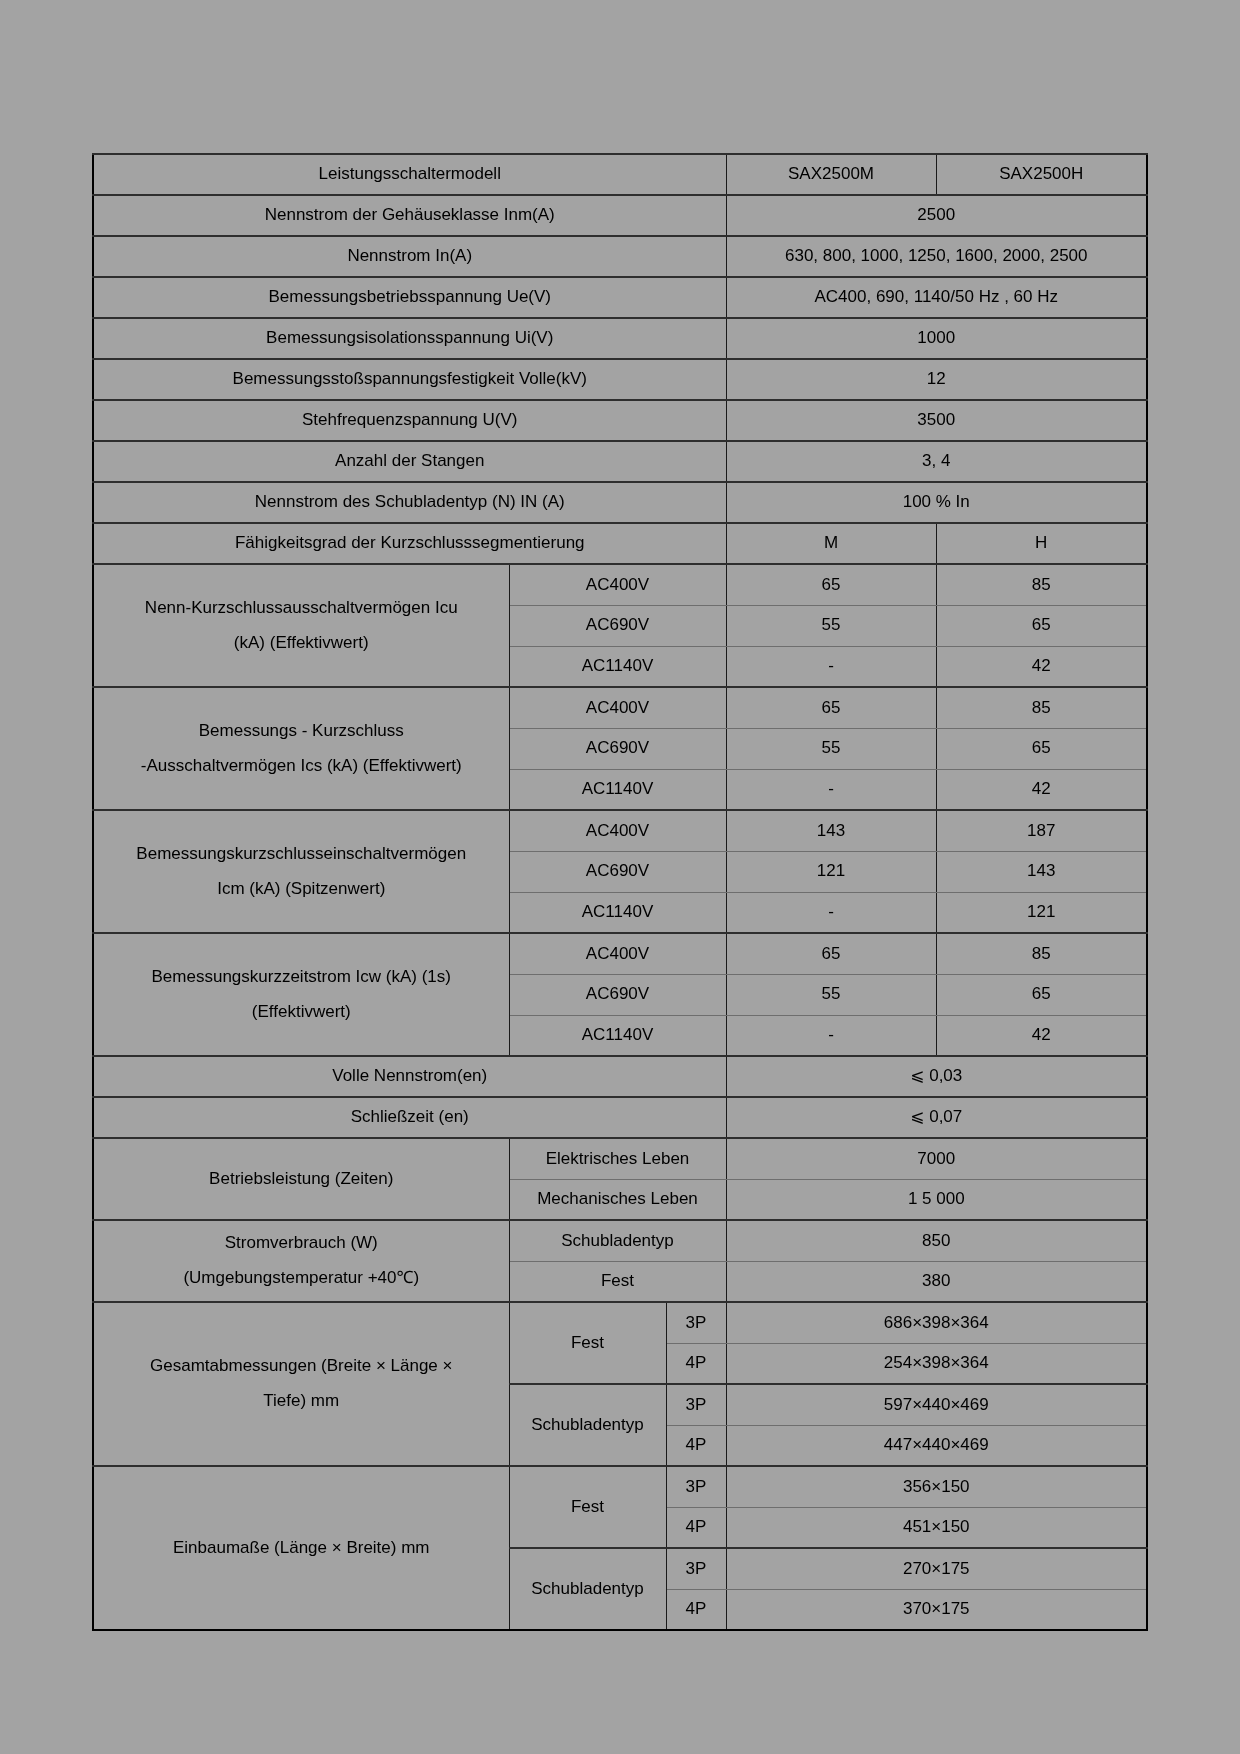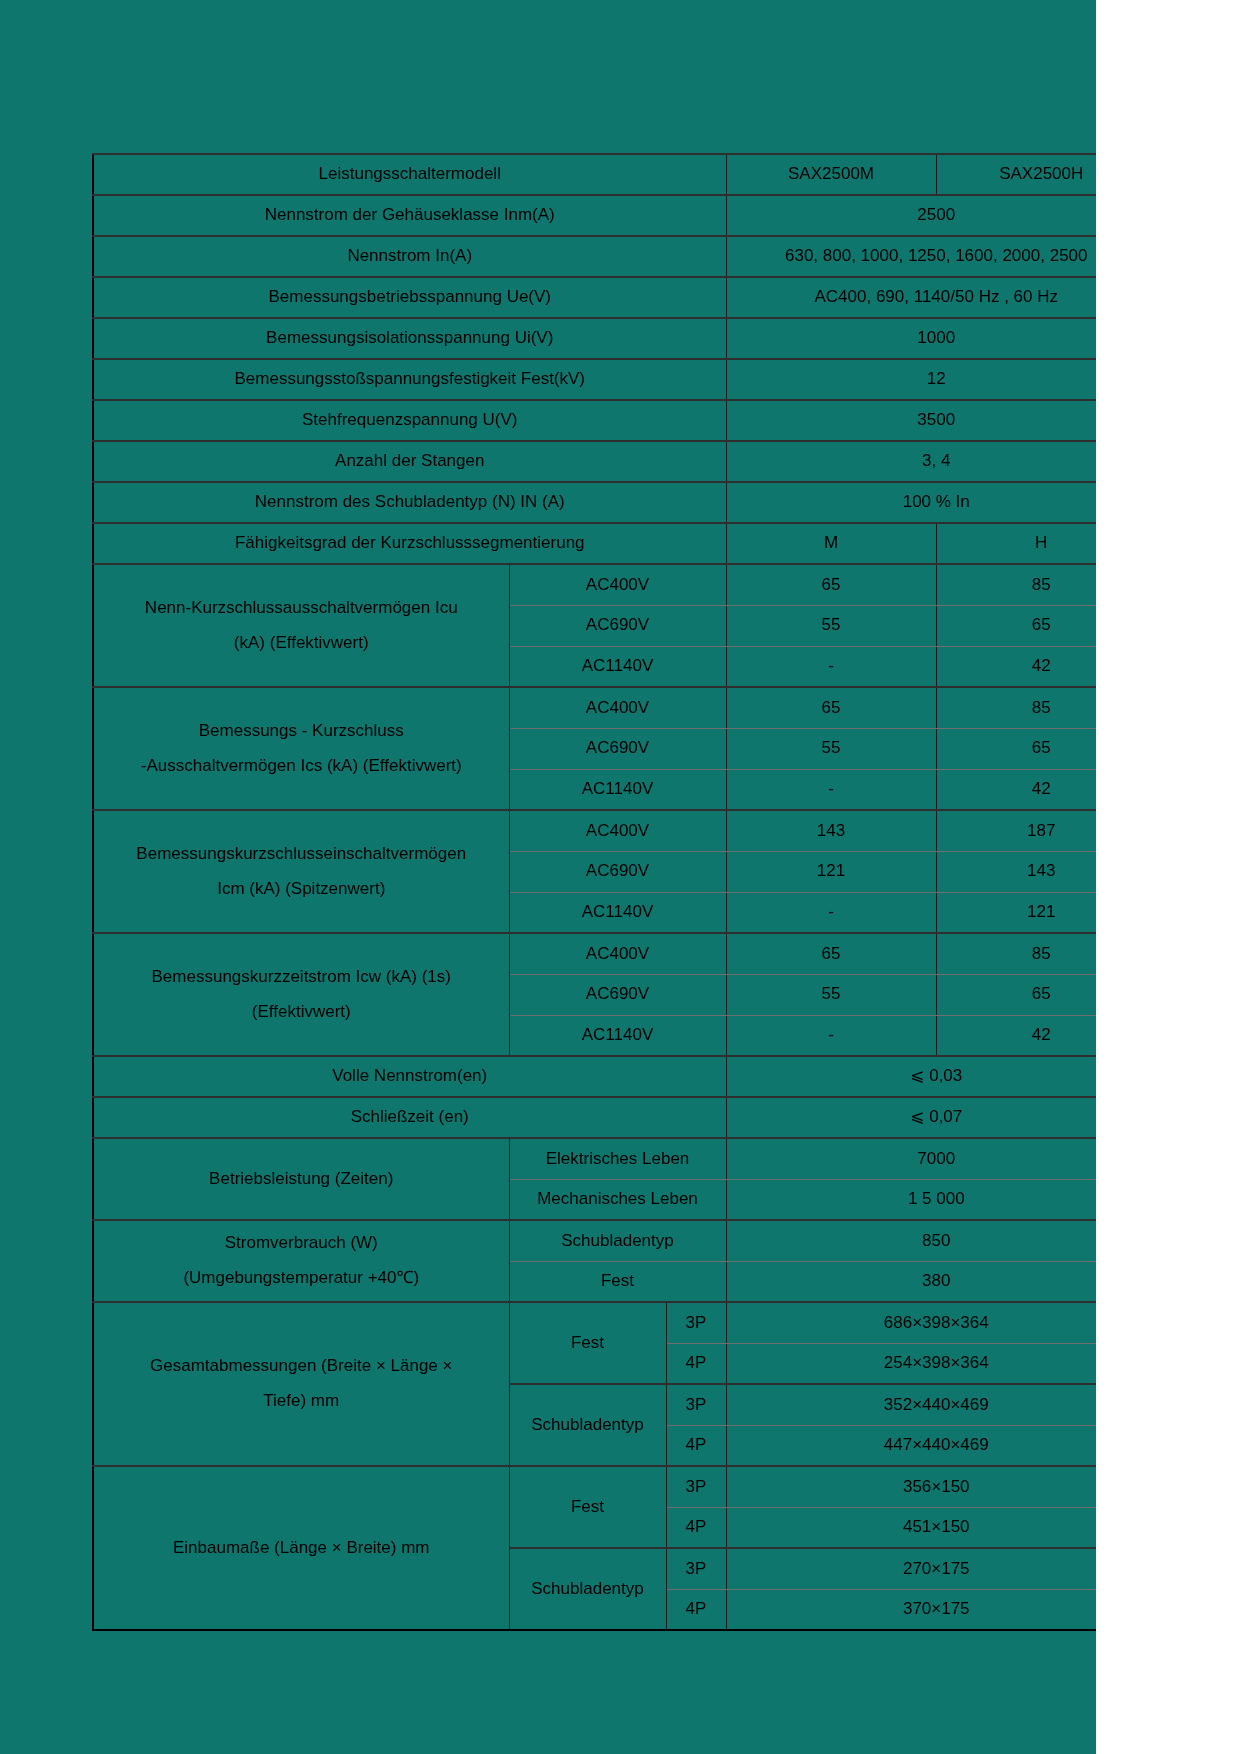--- a/index.html
+++ b/index.html
@@ -1,21 +1,21 @@
 <!DOCTYPE html>
 <html><head>
 <meta charset="utf-8">
 <style>
   * { box-sizing: border-box; }
   html, body { margin: 0; padding: 0; background: #ffffff; }
   .page {
     position: relative;
-    width: 1096px;
+    width: 1240px;
     height: 1754px;
-    background: #0f766e;
+    background: #a3a3a3;
     font-family: "Liberation Sans", sans-serif;
     color: #000000;
     overflow: hidden;
     padding-left: 48px;
   }
   table.spec {
     position: absolute;
     left: 92px;
     top: 153px;
     width: 1054px;
@@ -73,21 +73,21 @@
     </tr>
     <tr class="mj">
       <td class="lbl" colspan="3">Bemessungsbetriebsspannung Ue(V)</td>
       <td colspan="2">AC400, 690, 1140/50 Hz , 60 Hz</td>
     </tr>
     <tr class="mj">
       <td class="lbl" colspan="3">Bemessungsisolationsspannung Ui(V)</td>
       <td colspan="2">1000</td>
     </tr>
     <tr class="mj">
-      <td class="lbl" colspan="3">Bemessungsstoßspannungsfestigkeit Fest(kV)</td>
+      <td class="lbl" colspan="3">Bemessungsstoßspannungsfestigkeit Volle(kV)</td>
       <td colspan="2">12</td>
     </tr>
     <tr class="mj">
       <td class="lbl" colspan="3">Stehfrequenzspannung U(V)</td>
       <td colspan="2">3500</td>
     </tr>
     <tr class="mj">
       <td class="lbl" colspan="3">Anzahl der Stangen</td>
       <td colspan="2">3, 4</td>
     </tr>
@@ -211,21 +211,21 @@
       <td>3P</td>
       <td colspan="2">686×398×364</td>
     </tr>
     <tr>
       <td>4P</td>
       <td colspan="2">254×398×364</td>
     </tr>
     <tr class="mj">
       <td rowspan="2">Schubladentyp</td>
       <td>3P</td>
-      <td colspan="2">352×440×469</td>
+      <td colspan="2">597×440×469</td>
     </tr>
     <tr>
       <td>4P</td>
       <td colspan="2">447×440×469</td>
     </tr>
 
     <tr class="mj">
       <td class="lbl" rowspan="4">Einbaumaße (Länge × Breite) mm</td>
       <td rowspan="2">Fest</td>
       <td>3P</td>

